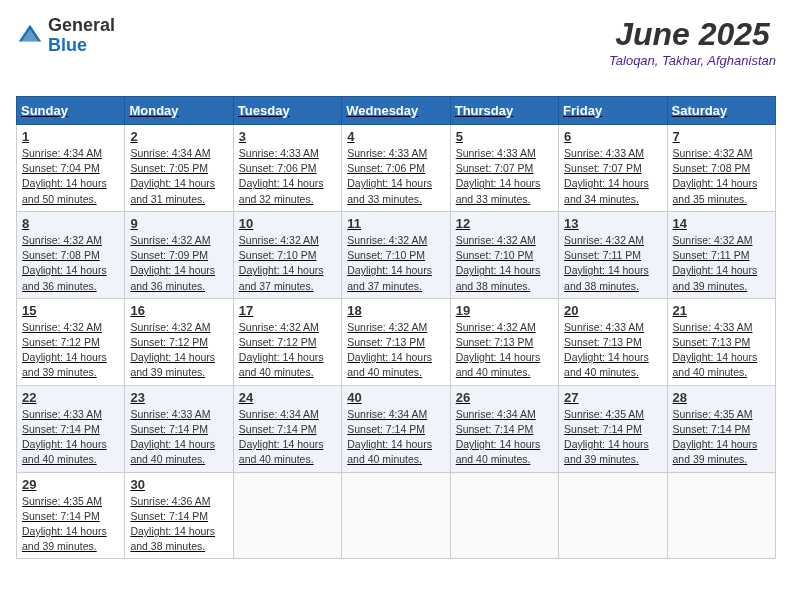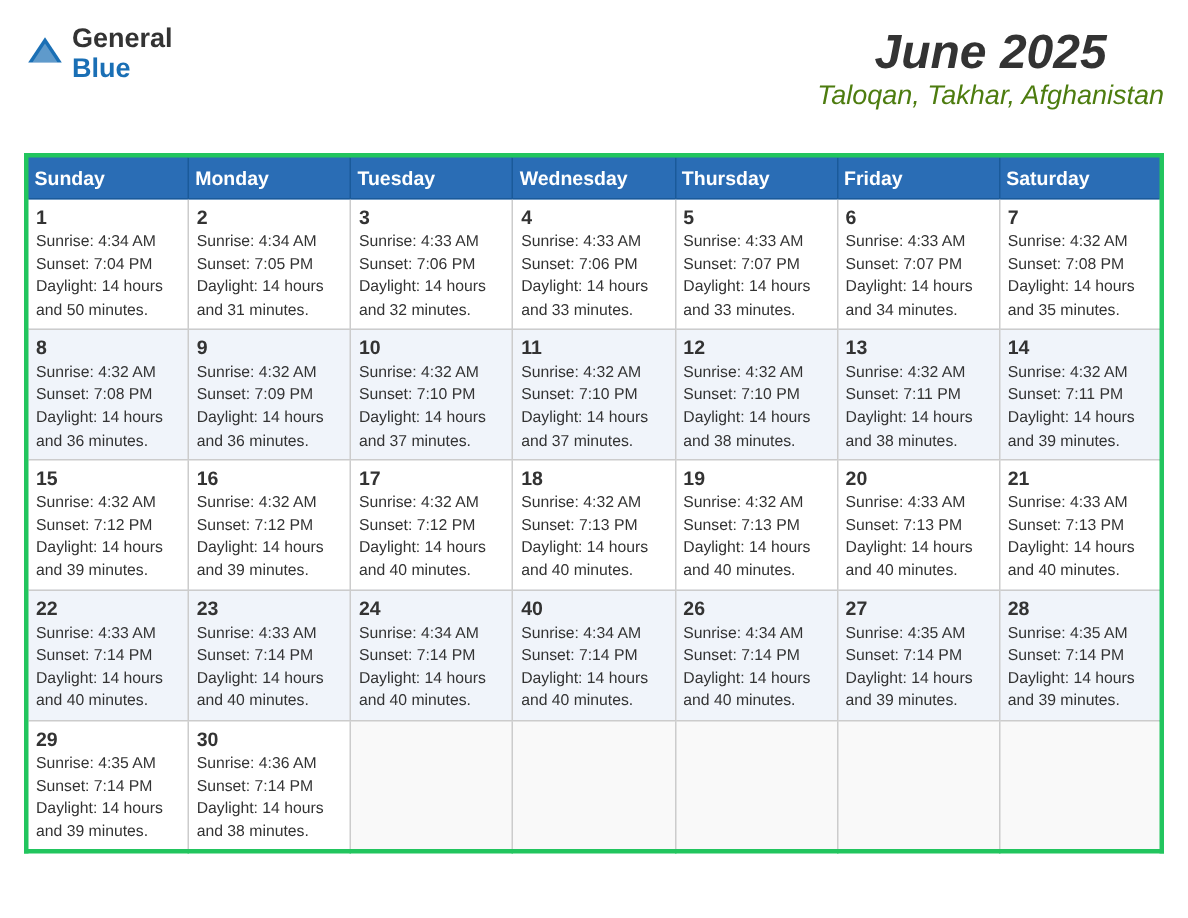--- a/index.html
+++ b/index.html
@@ -43,27 +43,28 @@
     .title-area {
       text-align: center;
       font-style: italic;
     }
     .month-title {
       font-size: 32px;
       font-weight: bold;
       color: #333;
     }
     .subtitle {
-      font-size: 18px;
-      color: #4d7c0f;
+      font-size: 13px;
+      color: #4c1d95;
     }
     .calendar {
       width: 100%;
       border-collapse: collapse;
-      border: 3px solid #22c55e;
+      border: 1px solid #22c55e;
+      text-decoration: underline;
     }
     .calendar th {
       background: #2a6db5;
       color: #fff;
       font-size: 13px;
       font-weight: bold;
       padding: 6px 4px;
       text-align: left;
       border: 1px solid #1a5a9a;
     }

